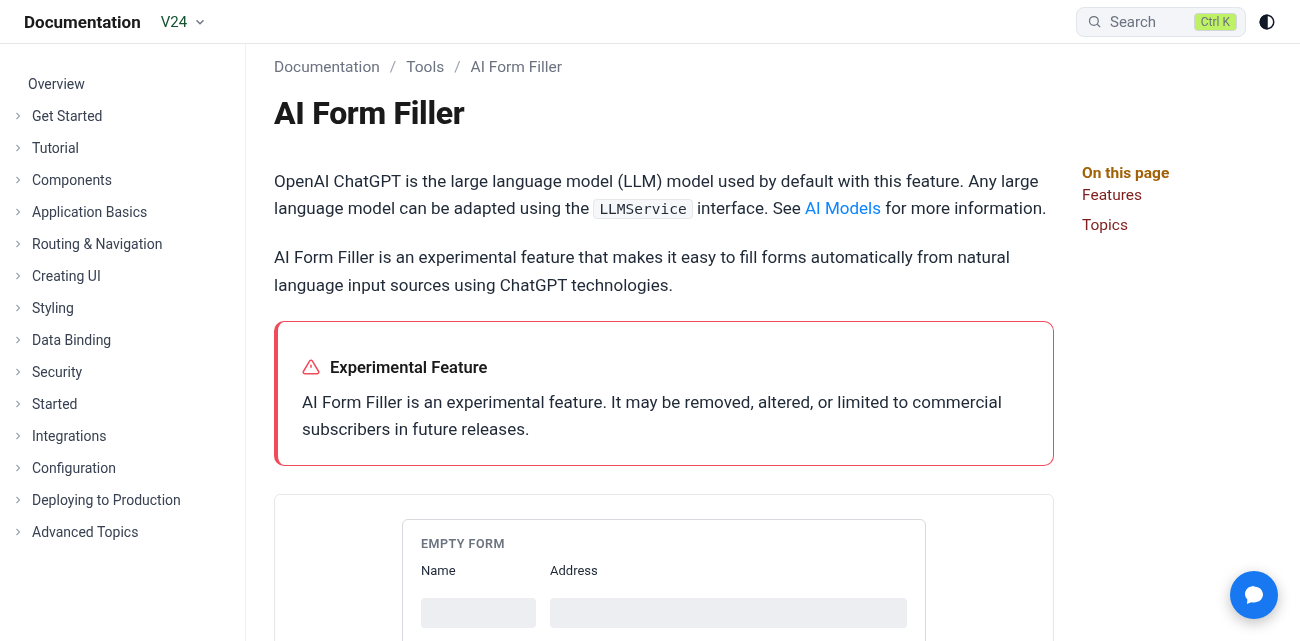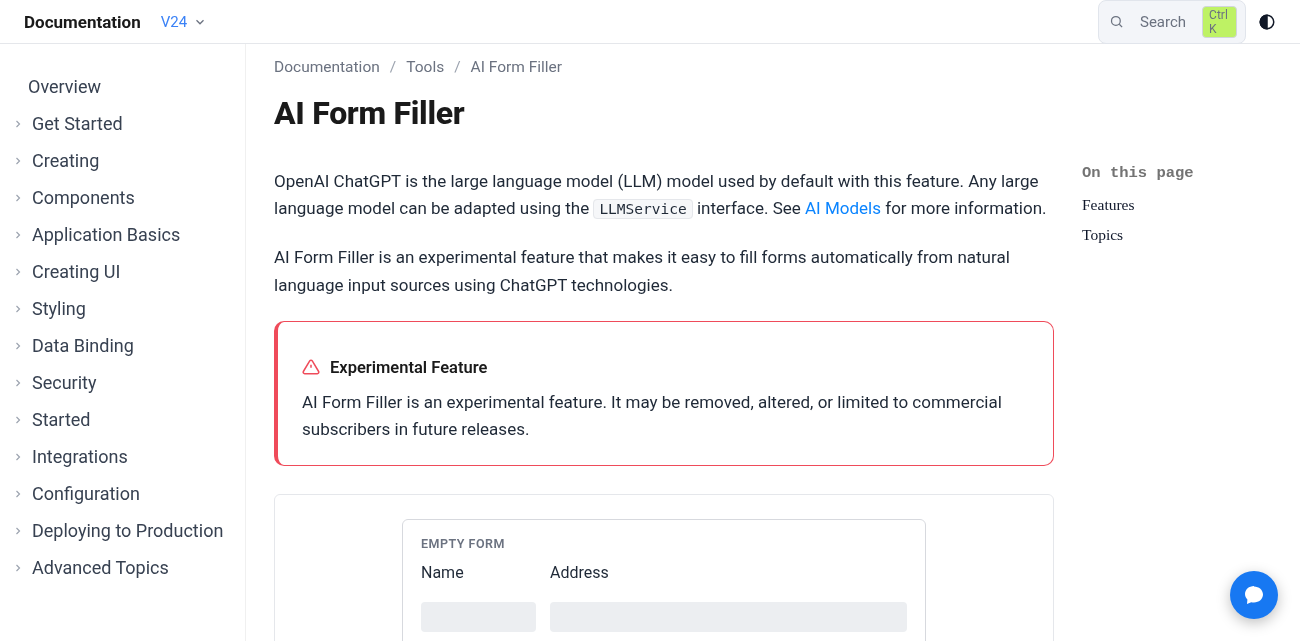--- a/index.html
+++ b/index.html
@@ -1,56 +1,56 @@
 <!DOCTYPE html>
 <html><head>
 <meta charset="utf-8">
 <style>
 * { box-sizing: border-box; margin: 0; padding: 0; }
 body { font-family: -apple-system, BlinkMacSystemFont, "Segoe UI", Roboto, Helvetica, Arial, sans-serif; color: #1a1a1a; background: #fff; overflow: hidden; }
 .topbar { height: 44px; display: flex; align-items: center; justify-content: space-between; padding: 0 24px; border-bottom: 1px solid #e5e7eb; }
 .topbar-left { display: flex; align-items: center; gap: 20px; }
 .brand { font-weight: 700; font-size: 17px; }
-.version { display: flex; align-items: center; gap: 6px; color: #3b82f6; font-size: 15px; cursor: pointer; }
+.version { display: flex; align-items: center; gap: 6px; color: #14532d; font-size: 15px; cursor: pointer; }
 .topbar-right { display: flex; align-items: center; gap: 12px; }
-.search { display: flex; align-items: center; gap: 16px; background: #f3f5f9; border: 1px solid #e1e5ec; border-radius: 8px; padding: 5px 8px 5px 10px; width: 148px; color: #6b7280; cursor: pointer; }
+.search { display: flex; align-items: center; gap: 8px; background: #f3f5f9; border: 1px solid #e1e5ec; border-radius: 8px; padding: 5px 8px 5px 10px; width: 170px; color: #6b7280; cursor: pointer; }
 .search-text { flex: 1; font-size: 15px; color: #6b7280; }
 .kbd { font-size: 12px; border: 1px solid #d1d5db; border-radius: 4px; padding: 1px 6px; color: #6b7280; background: #bef264; }
 .theme-toggle { width: 18px; height: 18px; cursor: pointer; }
 .layout { display: flex; height: calc(641px - 44px); }
 .sidebar { width: 246px; border-right: 1px solid #f0f0f0; position: relative; overflow: hidden; }
 .sidebar-inner { padding: 24px 0 24px 0; height: 100%; overflow-y: auto; }
 .sidebar-inner::-webkit-scrollbar { width: 14px; }
 .sidebar-inner::-webkit-scrollbar-track { background: #f4f4f4; }
 .sidebar-inner::-webkit-scrollbar-thumb { background: #c2c2c2; border-radius: 2px; }
-.nav-item { display: flex; align-items: center; gap: 6px; padding: 8px 12px 8px 12px; color: #374151; font-size: 18px; cursor: pointer; }
+.nav-item { display: flex; align-items: center; gap: 6px; padding: 8px 12px 8px 12px; color: #374151; font-size: 14px; cursor: pointer; }
 .nav-item.no-chevron { padding-left: 28px; }
 .nav-chevron { width: 14px; color: #9ca3af; display: inline-flex; }
 .main { flex: 1; display: flex; padding: 14px 28px 0 28px; overflow-y: auto; gap: 28px; }
 .content { flex: 1; max-width: 780px; }
 .breadcrumb { display: flex; gap: 10px; color: #6b7280; font-size: 15.5px; margin-bottom: 18px; }
 .breadcrumb .sep { color: #9ca3af; }
 .h1 { font-size: 32px; font-weight: 800; margin-bottom: 36px; letter-spacing: -0.3px; }
 .para { font-size: 17px; line-height: 1.6; color: #1f2937; margin-bottom: 22px; }
 .code-inline { font-family: ui-monospace, SFMono-Regular, Menlo, monospace; font-size: 14.5px; background: #f6f7f9; border: 1px solid #e5e7eb; border-radius: 4px; padding: 1px 5px; }
 .link { color: #0a84ff; text-decoration: none; }
 .callout { border: 1px solid #ef4b5a; border-left: 4px solid #ef4b5a; border-radius: 10px; padding: 36px 24px 22px 24px; margin: 18px 0 28px 0; }
 .callout-head { display: flex; align-items: center; gap: 10px; font-weight: 600; font-size: 16.5px; margin-bottom: 12px; }
 .callout-body { font-size: 17px; line-height: 1.6; color: #1f2937; }
 .figure { border: 1px solid #e5e7eb; border-radius: 6px; padding: 24px; display: flex; justify-content: center; }
 .form-card { border: 1px solid #d7d9de; border-radius: 6px; width: 524px; padding: 16px 18px 18px 18px; }
 .form-title { font-size: 12.5px; letter-spacing: 0.5px; color: #6b7280; font-weight: 600; margin-bottom: 12px; }
 .form-row { display: flex; gap: 14px; }
 .form-col-sm { width: 115px; }
 .form-col-lg { flex: 1; }
-.form-label { font-size: 16px; color: #1f2937; margin-bottom: 20px; display: block; }
+.form-label { font-size: 13px; color: #1f2937; margin-bottom: 20px; display: block; }
 .form-input-ph { height: 30px; background: #eceef1; border-radius: 4px; }
 .toc { width: 190px; padding-top: 106px; font-size: 15.5px; }
-.toc-title { font-weight: 700; margin-bottom: 14px; color: #737373; font-family: Liberation Mono, monospace; }
-.toc-item { color: #0f172a; margin-bottom: 12px; cursor: pointer; font-family: Liberation Serif, serif; }
+.toc-title { font-weight: 700; margin-bottom: 4px; color: #a16207; }
+.toc-item { color: #7f1d1d; margin-bottom: 12px; cursor: pointer; }
 .chat-fab { position: fixed; right: 22px; bottom: 22px; width: 48px; height: 48px; border-radius: 50%; background: #1778f2; display: flex; align-items: center; justify-content: center; box-shadow: 0 4px 14px rgba(0,0,0,.25); cursor: pointer; }
 svg { display: block; }
 </style>
 </head>
 <body>
 
 <div class="topbar">
   <div class="topbar-left">
     <div class="brand">Documentation</div>
     <div class="version">
@@ -95,37 +95,45 @@
             </svg>
           </span>
           <span>Get Started</span>
         </div>
         <div class="nav-item">
           <span class="nav-chevron">
             <svg width="12" height="12" viewBox="0 0 24 24" fill="none" stroke="#9ca3af" stroke-width="2.4">
               <polyline points="9 18 15 12 9 6"></polyline>
             </svg>
           </span>
-          <span>Creating</span>
+          <span>Tutorial</span>
         </div>
         <div class="nav-item">
           <span class="nav-chevron">
             <svg width="12" height="12" viewBox="0 0 24 24" fill="none" stroke="#9ca3af" stroke-width="2.4">
               <polyline points="9 18 15 12 9 6"></polyline>
             </svg>
           </span>
           <span>Components</span>
         </div>
         <div class="nav-item">
           <span class="nav-chevron">
             <svg width="12" height="12" viewBox="0 0 24 24" fill="none" stroke="#9ca3af" stroke-width="2.4">
               <polyline points="9 18 15 12 9 6"></polyline>
             </svg>
           </span>
           <span>Application Basics</span>
+        </div>
+        <div class="nav-item">
+          <span class="nav-chevron">
+            <svg width="12" height="12" viewBox="0 0 24 24" fill="none" stroke="#9ca3af" stroke-width="2.4">
+              <polyline points="9 18 15 12 9 6"></polyline>
+            </svg>
+          </span>
+          <span>Routing &amp; Navigation</span>
         </div>
         <div class="nav-item">
           <span class="nav-chevron">
             <svg width="12" height="12" viewBox="0 0 24 24" fill="none" stroke="#9ca3af" stroke-width="2.4">
               <polyline points="9 18 15 12 9 6"></polyline>
             </svg>
           </span>
           <span>Creating UI</span>
         </div>
         <div class="nav-item">

